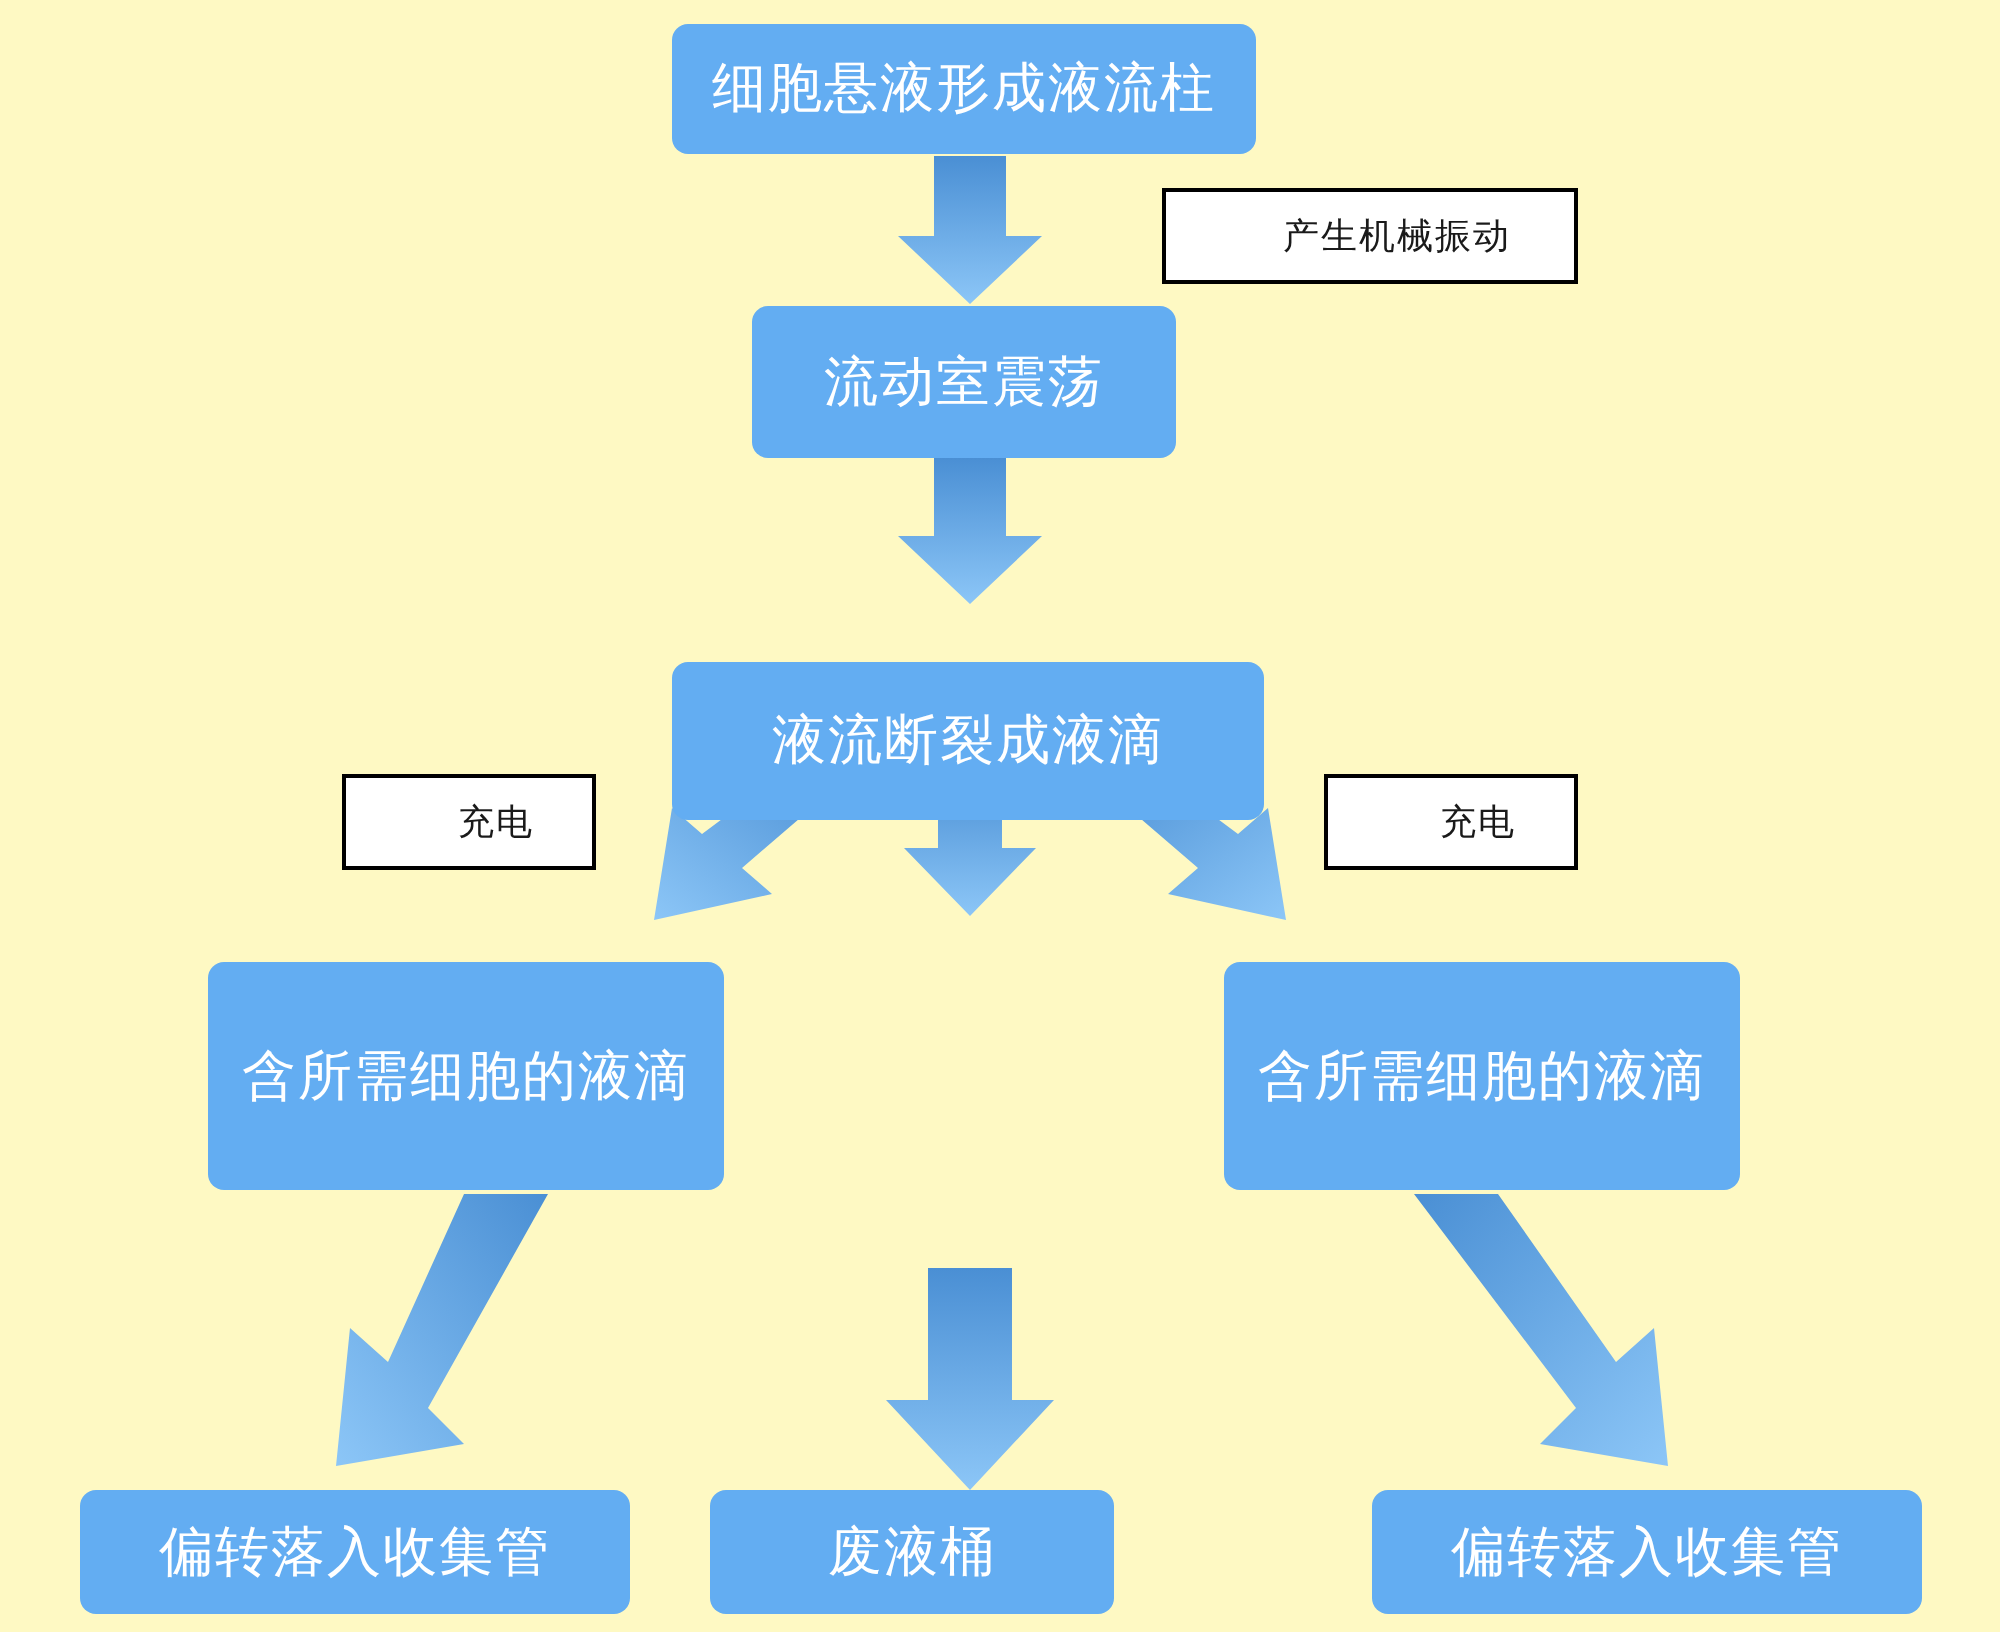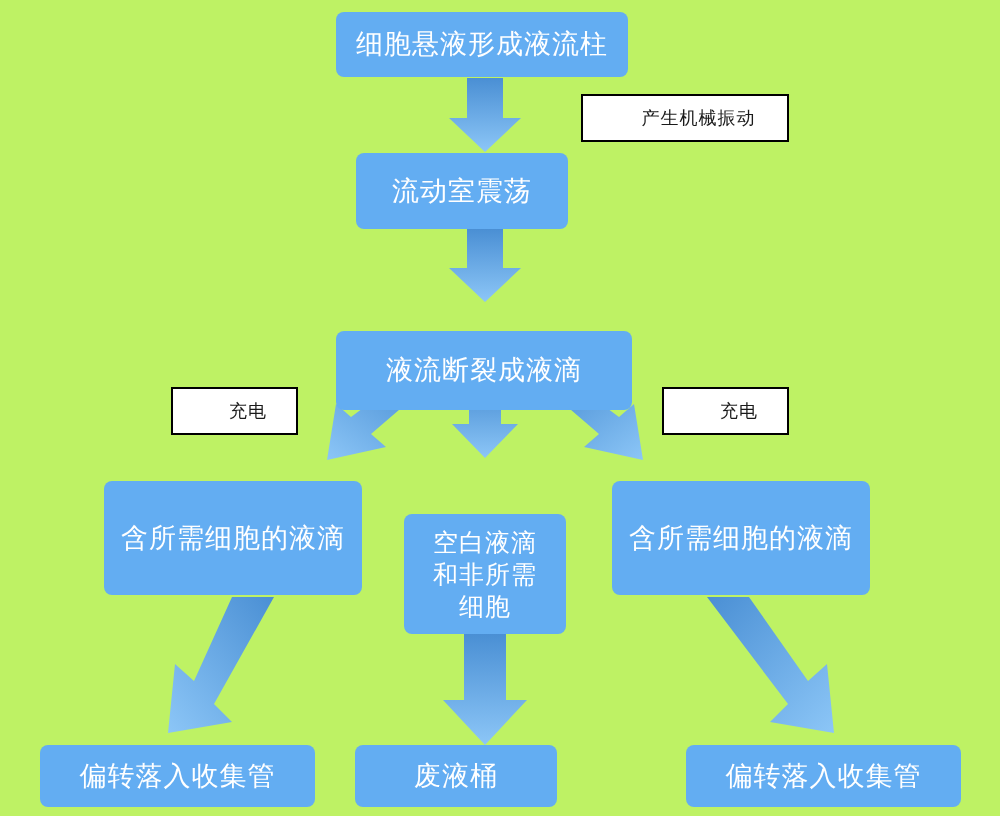--- a/index.html
+++ b/index.html
@@ -7,21 +7,21 @@
     padding: 0;
     background: #ffffff;
   }
   body {
     font-family: "Liberation Sans", "DejaVu Sans", sans-serif;
   }
   #canvas {
     position: relative;
     width: 1000px;
     height: 816px;
-    background: #bef264;
+    background: #fef9c3;
     overflow: hidden;
   }
   .node {
     position: absolute;
     box-sizing: border-box;
     display: flex;
     align-items: center;
     justify-content: center;
     text-align: center;
     color: #ffffff;
@@ -113,34 +113,31 @@
 
     <g>
       <polygon fill="url(#gradDiagR)" points="707,597 749,597 808,681 827,664 834,733 770,722 788,704"></polygon>
     </g>
   </svg>
 
   <div class="node" style="left:336px; top:12px; width:292px; height:65px;">细胞悬液形成液流柱</div>
 
   <div class="label" style="left:581px; top:94px; width:208px; height:48px;">产生机械振动</div>
 
-  <div class="node" style="left:356px; top:153px; width:212px; height:76px;">流动室震荡</div>
+  <div class="node" style="left:376px; top:153px; width:212px; height:76px;">流动室震荡</div>
 
   <div class="node" style="left:336px; top:307px; width:296px; height:79px;margin-top:24px;">液流断裂成液滴</div>
 
   <div class="label" style="left:171px; top:387px; width:127px; height:48px;">充电</div>
 
 
   <div class="label" style="left:662px; top:387px; width:127px; height:48px;">充电</div>
 
   <div class="node" style="left:104px; top:481px; width:258px; height:114px;">含所需细胞的液滴</div>
 
-  <div class="node small" style="left:404px; top:514px; width:162px; height:120px;">空白液滴
-和非所需
-细胞</div>
 
   <div class="node" style="left:612px; top:481px; width:258px; height:114px;">含所需细胞的液滴</div>
 
   <div class="node" style="left:40px; top:745px; width:275px; height:62px;">偏转落入收集管</div>
 
   <div class="node" style="left:355px; top:745px; width:202px; height:62px;">废液桶</div>
 
   <div class="node" style="left:686px; top:745px; width:275px; height:62px;">偏转落入收集管</div>
 
 </div>

